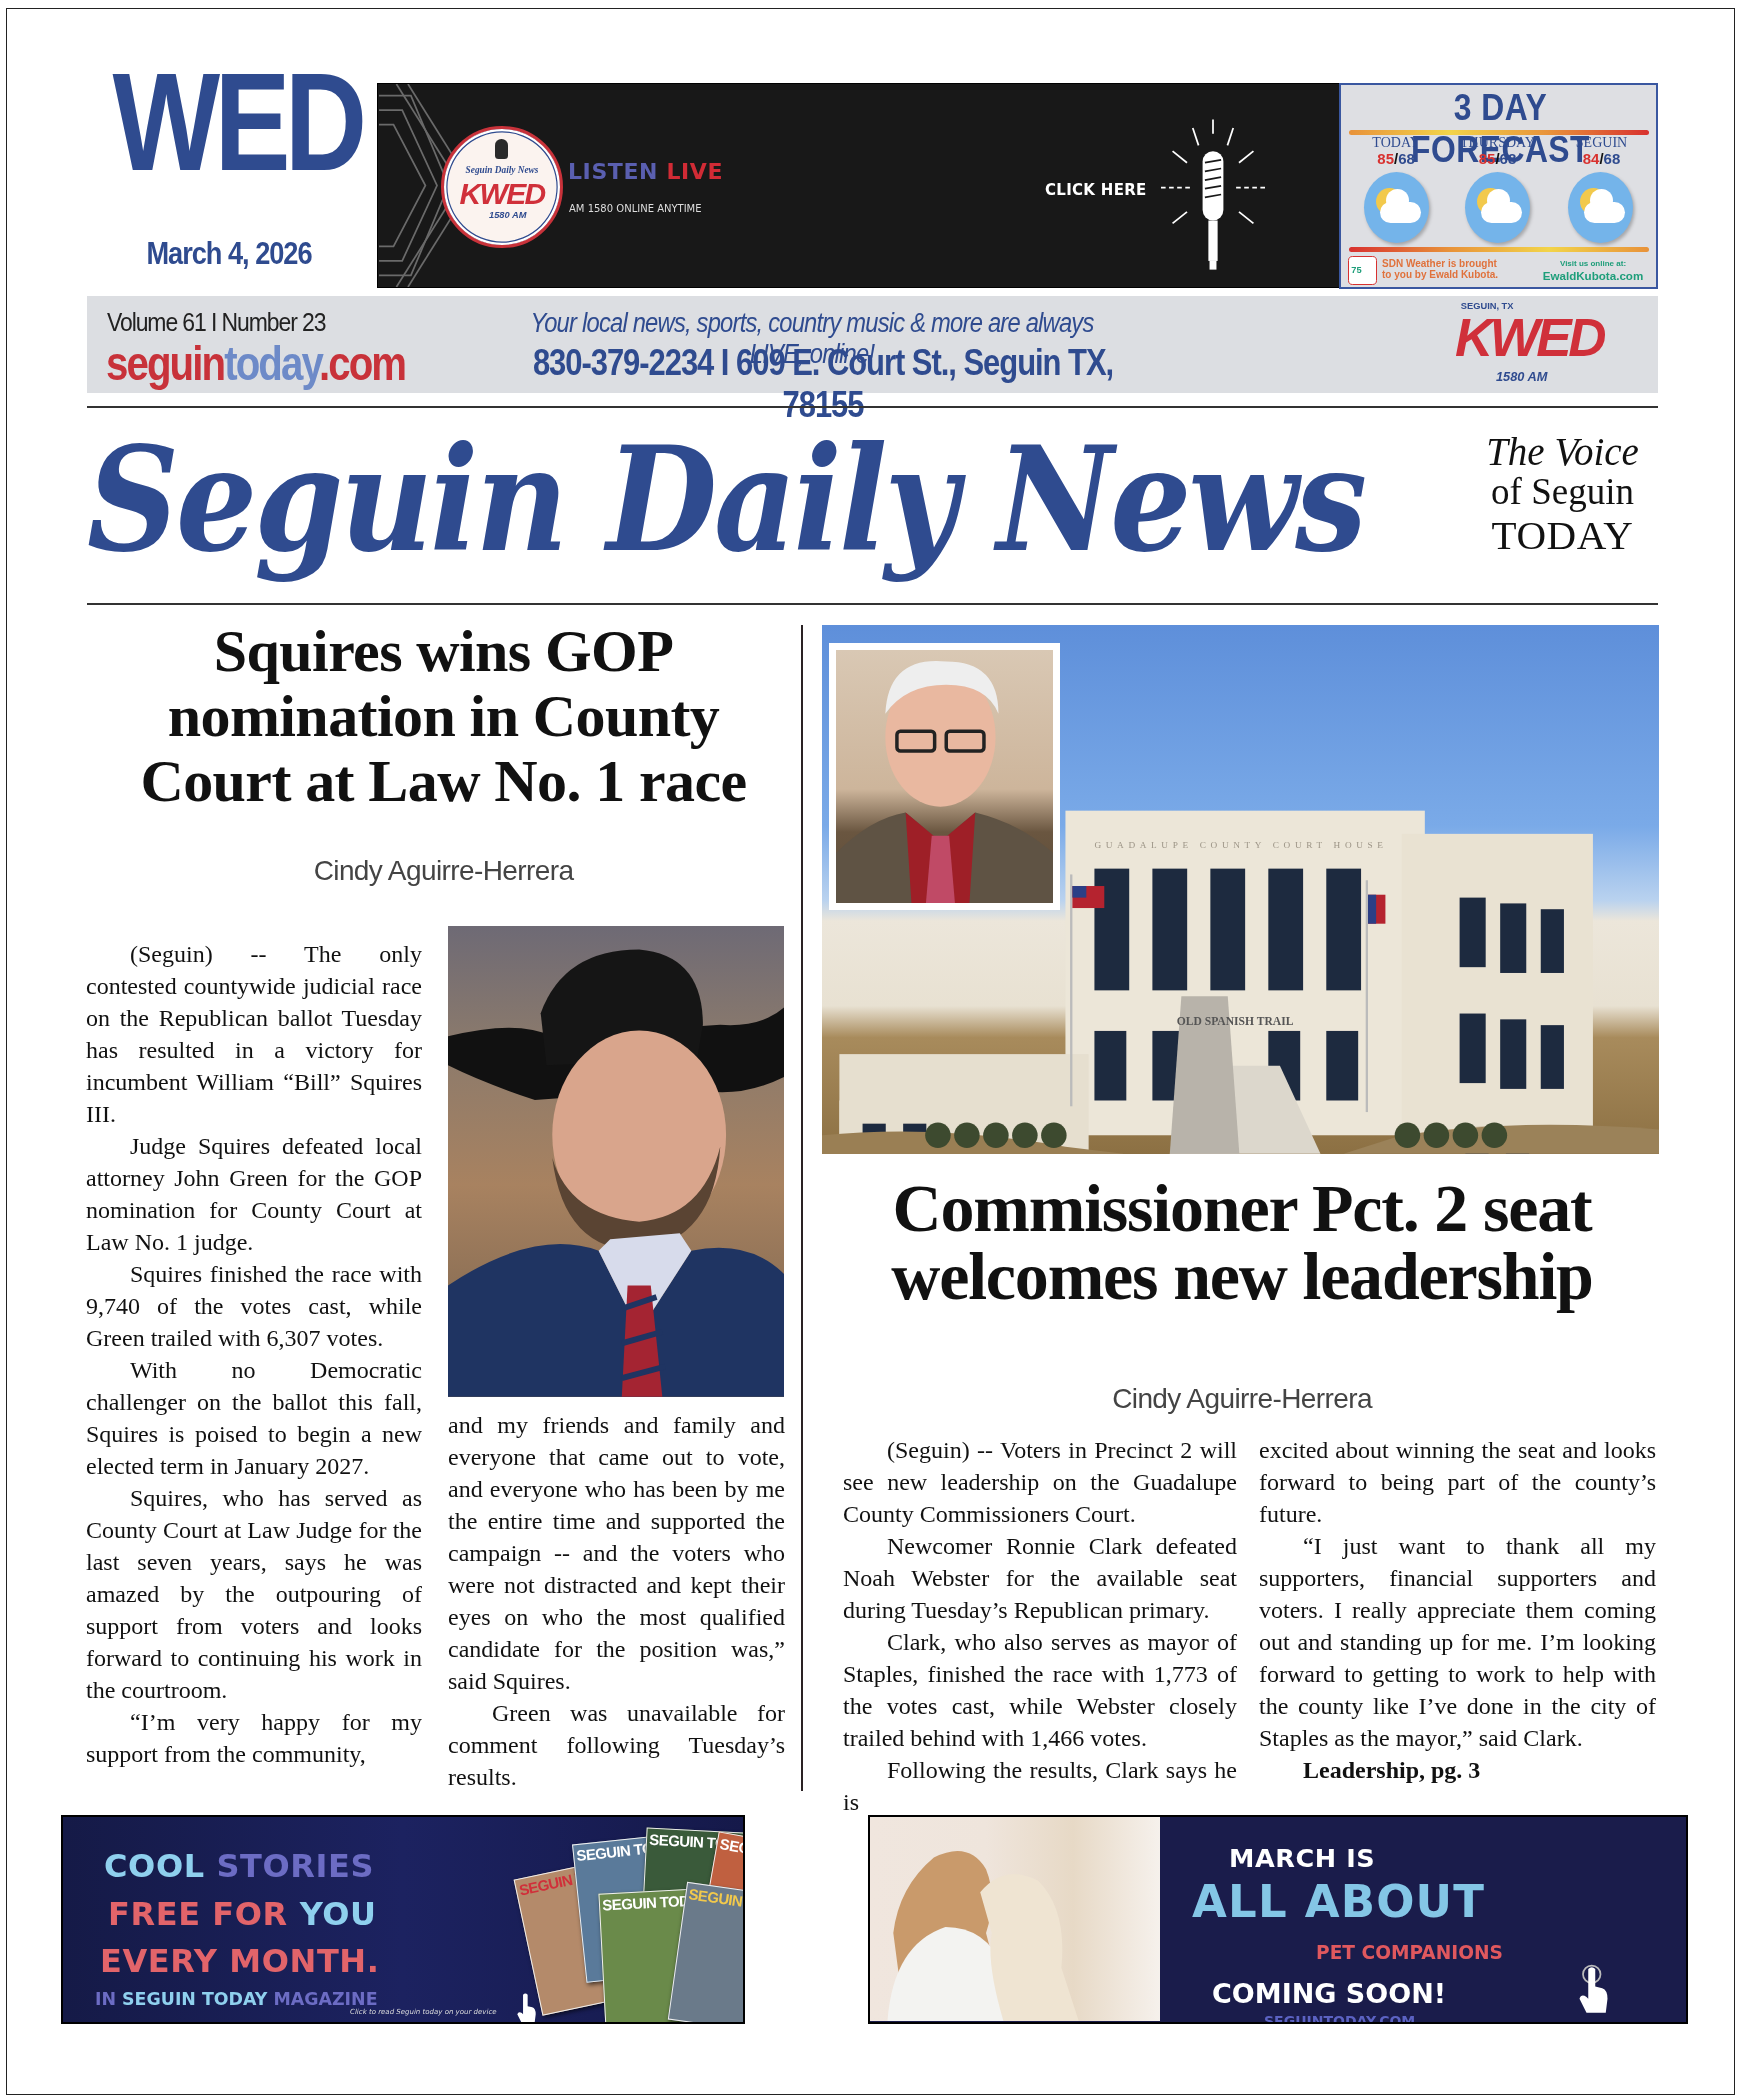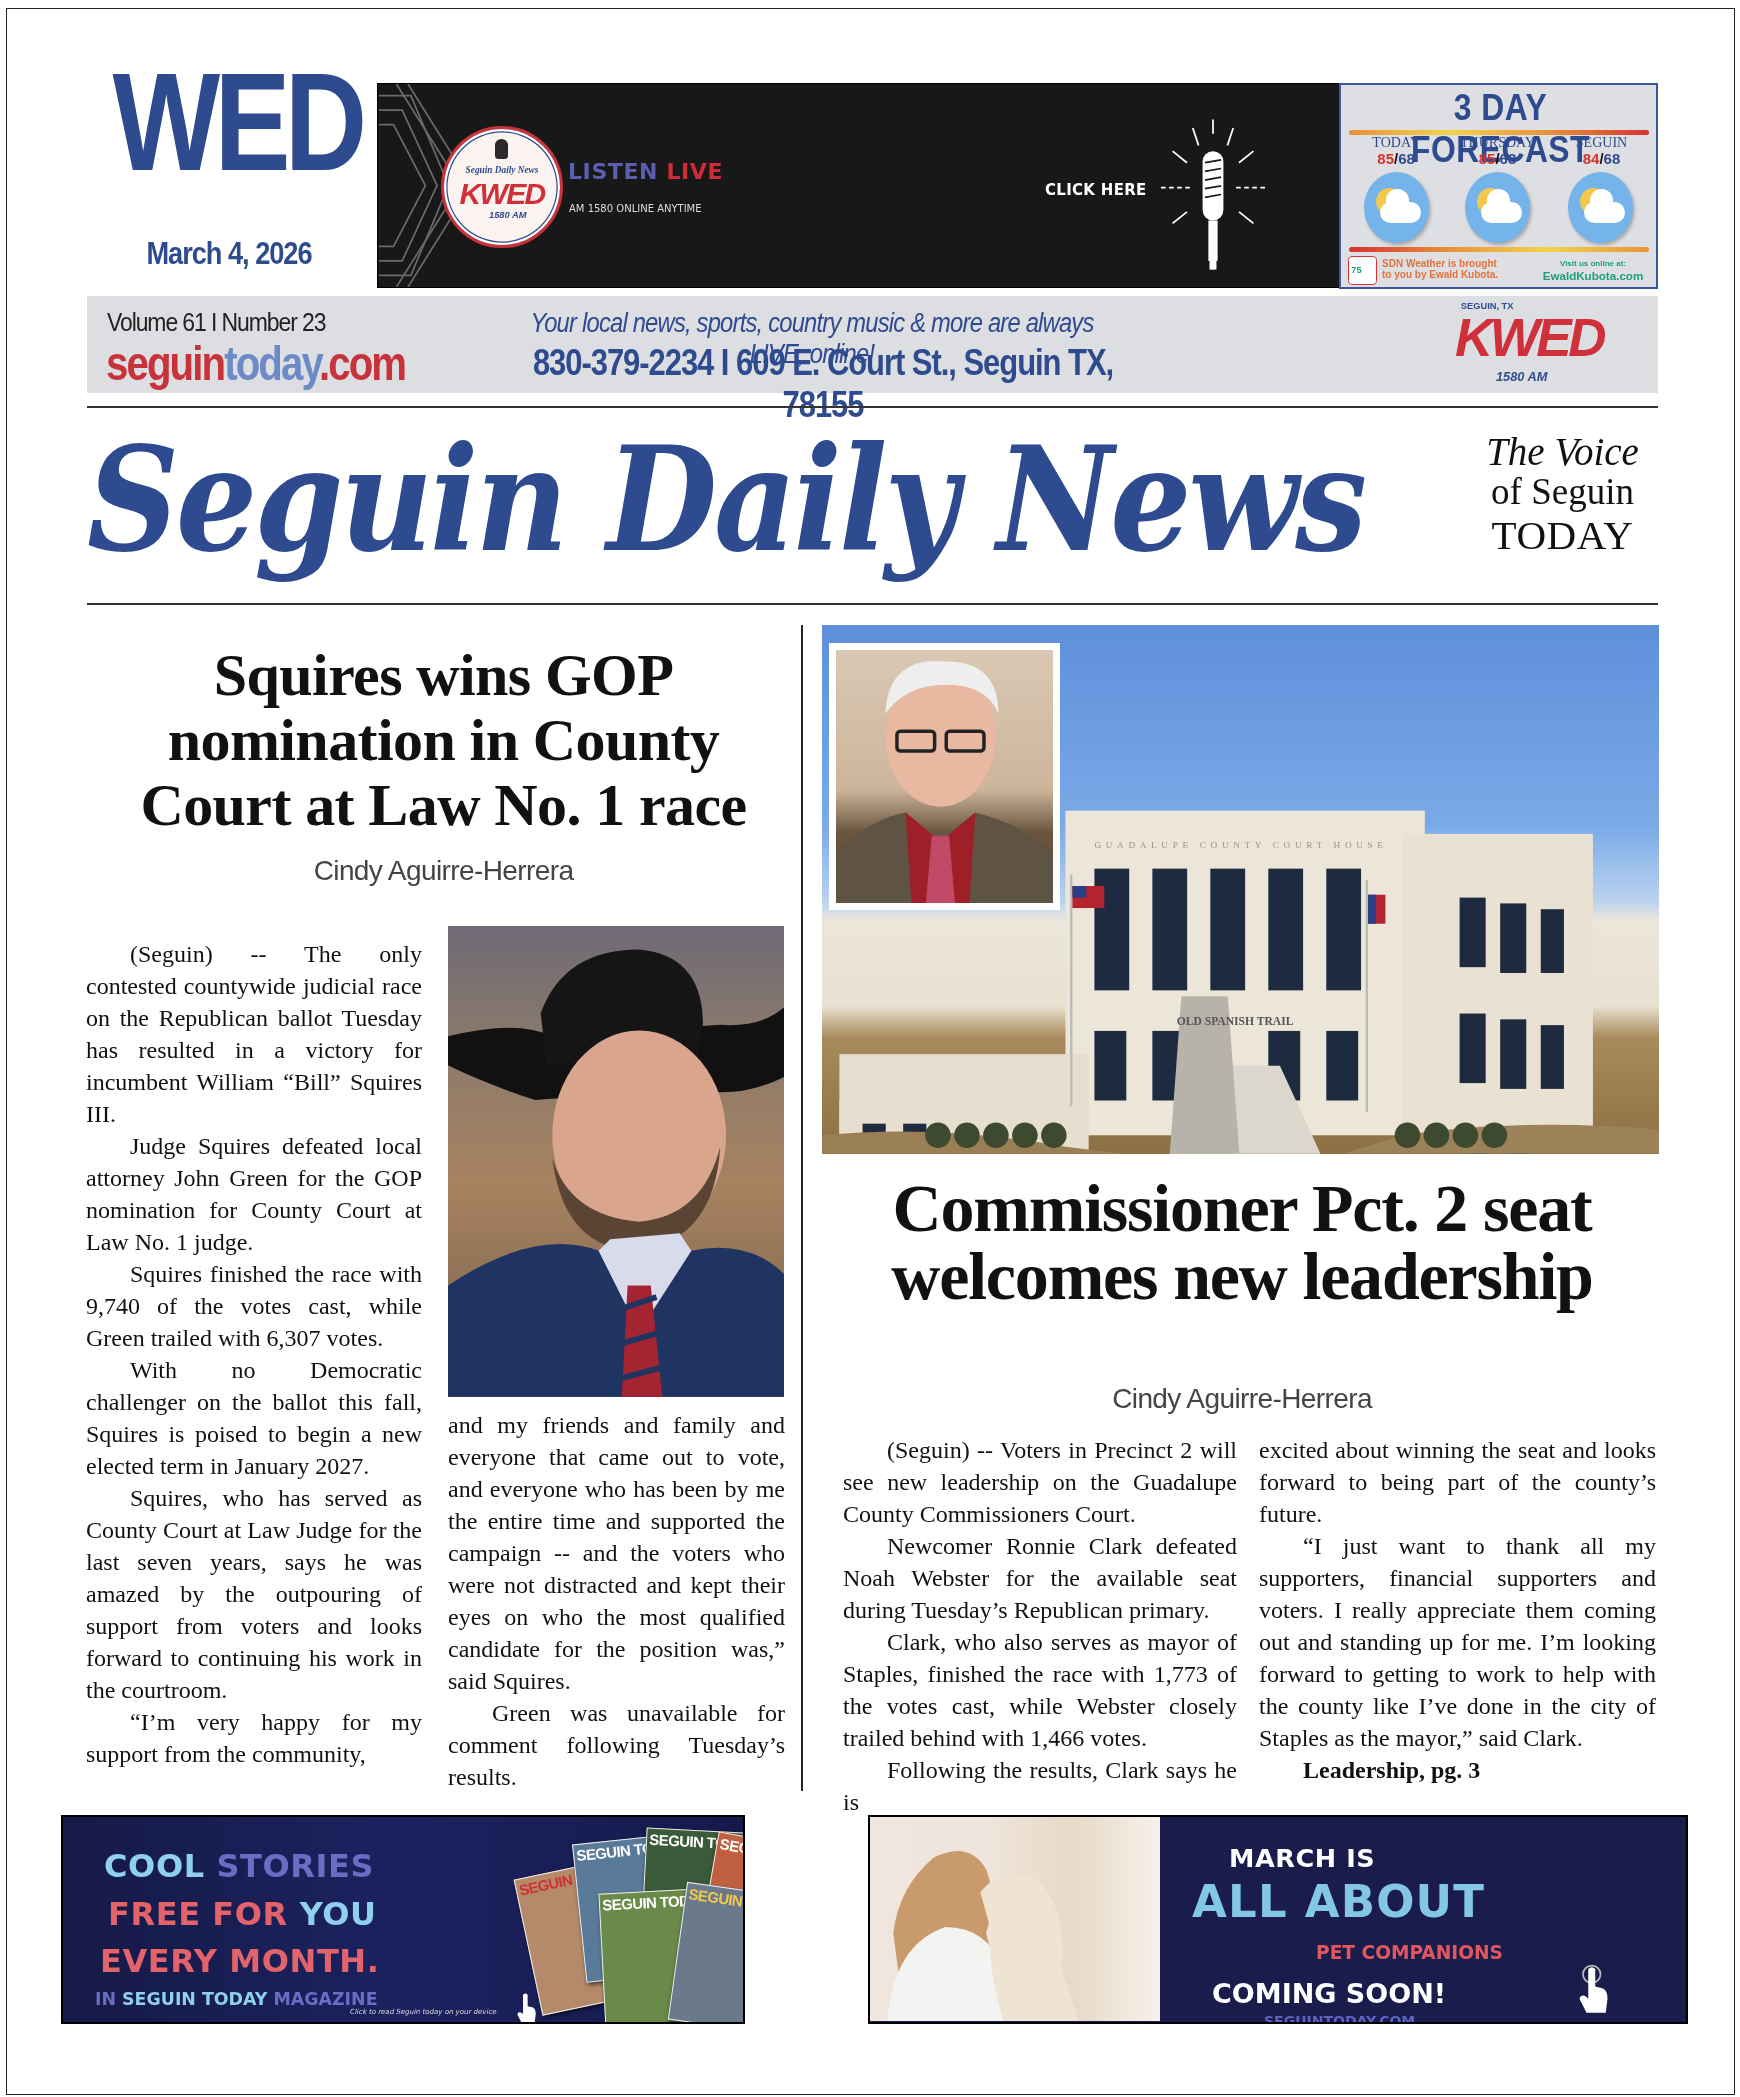--- a/index.html
+++ b/index.html
@@ -68,21 +68,21 @@
 
   .nameplate { position: absolute; left: 87px; top: 406px; width: 1333px; height: 186px; }
   .nameplate .np { font-family: "DejaVu Serif", serif; font-weight: 700; color: #2f4b8f; font-size: 145px; letter-spacing: -3.5px;
                    line-height: 186px; transform: scaleX(0.88) scaleY(1.0); transform-origin: left center; white-space: nowrap; font-style: italic; }
   .voice { position: absolute; left: 1467px; top: 432px; width: 191px; text-align: center; line-height: 1; }
   .voice .v1 { font-style: italic; font-size: 39px; }
   .voice .v2 { font-size: 37px; margin-top: 2.3px; }
   .voice .v3 { font-size: 41px; margin-top: 4.6px; letter-spacing: 0.6px; }
 
   
-  .h1 { position: absolute; left: 87px; top: 643px; width: 713px; text-align: center; font-family: "Liberation Serif", serif;
+  .h1 { position: absolute; left: 87px; top: 619px; width: 713px; text-align: center; font-family: "Liberation Serif", serif;
         font-weight: 700; font-size: 60px; line-height: 65px; letter-spacing: -0.6px; }
   .byline { position: absolute; font-family: "Liberation Sans", sans-serif; color: #444; font-size: 28px; letter-spacing: -0.6px; text-align: center; }
   .col { position: absolute; font-family: "Liberation Serif", serif; font-size: 24px; line-height: 32px; text-align: justify; }
   .col p { text-indent: 44px; }
   .col p.noindent { text-indent: 0; }
   .col .kicker { font-weight: 700; text-indent: 44px; }
 
   .photo-squires { position: absolute; left: 448px; top: 926px; width: 336px; height: 471px; overflow: hidden;
                    background: linear-gradient(180deg,#6e6a75 0%,#8b7a6c 25%,#a88260 55%,#8b6f55 80%,#6e5a48 100%); }
   .vline { position: absolute; left: 801px; top: 625px; width: 2.3px; height: 1166px; background: #2a2224; }

